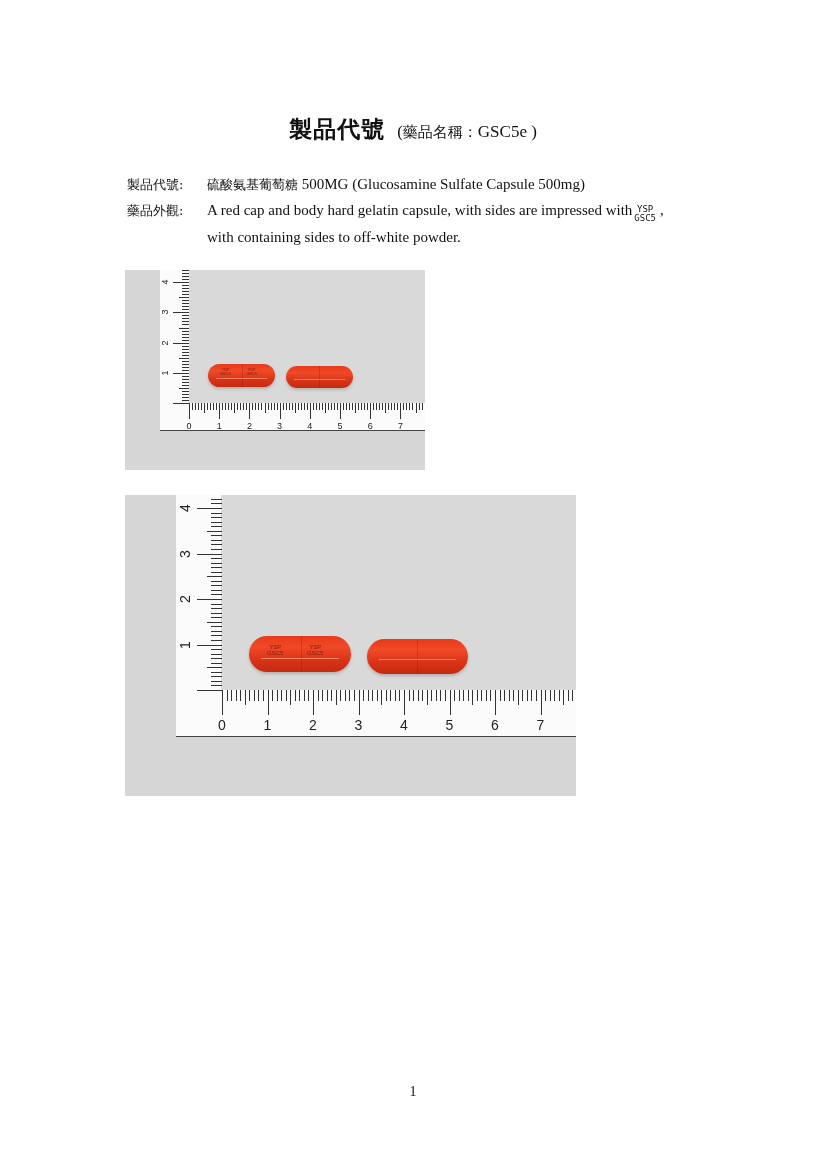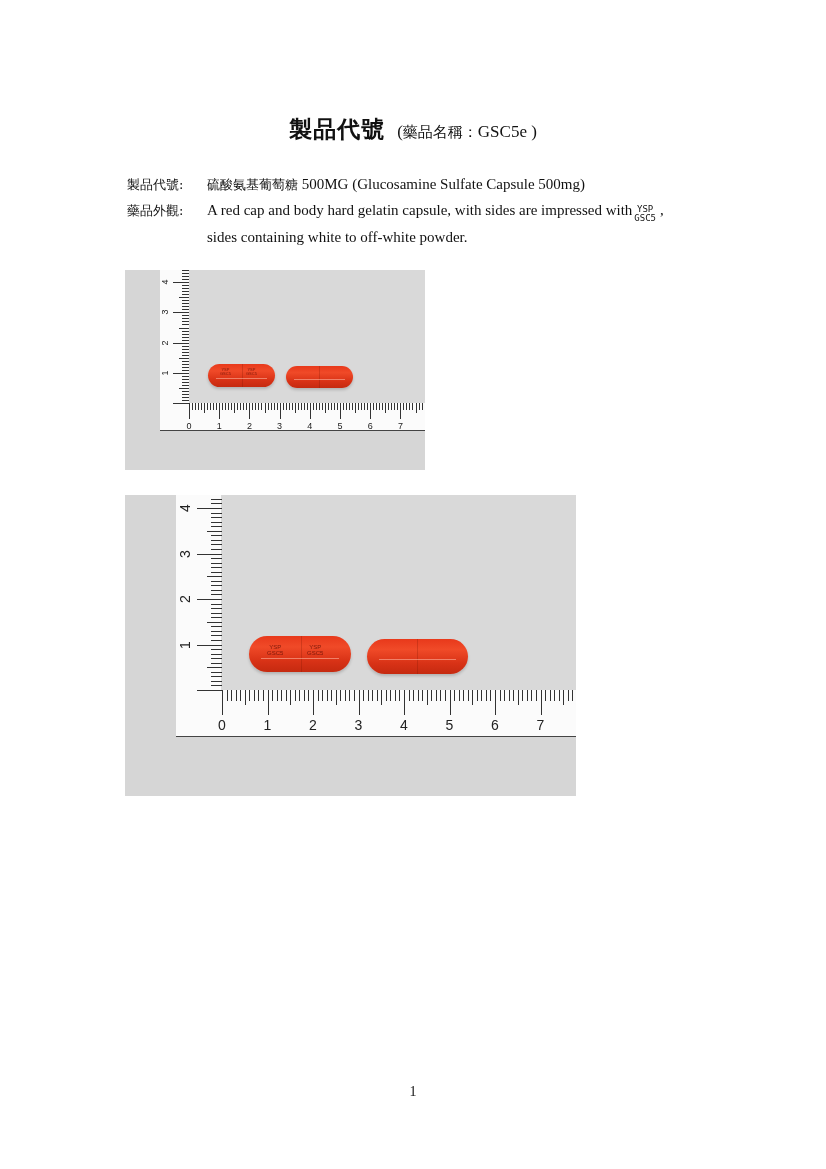--- a/index.html
+++ b/index.html
@@ -36,21 +36,21 @@
   </span>
 </div>
 
 <div class="info" style="top:174px;">
   <span class="lbl">製品代號:</span><span class="cn">硫酸氨基葡萄糖</span><span> 500MG (Glucosamine Sulfate Capsule 500mg)</span>
 </div>
 
 <div class="info" style="top:200px;">
   <span class="lbl">藥品外觀:</span><span>A red cap and body hard gelatin capsule, with sides are impressed with</span><span class="stack"><span style="display:block">YSP</span><span style="display:block">GSC5</span></span><span>,</span>
 </div>
-<div class="info" style="top:227px; left:207px;">sides containing white to off-white powder.</div>
+<div class="info" style="top:227px; left:207px;">with containing sides to off-white powder.</div>
 
 <div class="photo" style="left:125px; top:270px; width:300px; height:200px;">
 
   <div class="ruler" style="left:35px; top:0; width:265px; height:160px;"></div>
   <div class="ruler" style="left:64px; top:0; width:236px; height:133px; background:#d9d9d9;"></div>
   <div class="ruler-dark" style="left:35px; top:160px; width:265px; height:1px;"></div>
   <div id="p1-ticks-h">
       <div class="tick-h" style="left: 64px; top: 133px; height: 16px;"></div>
       <div class="tick-h" style="left: 67.02px; top: 133px; height: 7px;"></div>
       <div class="tick-h" style="left: 70.04px; top: 133px; height: 7px;"></div>

